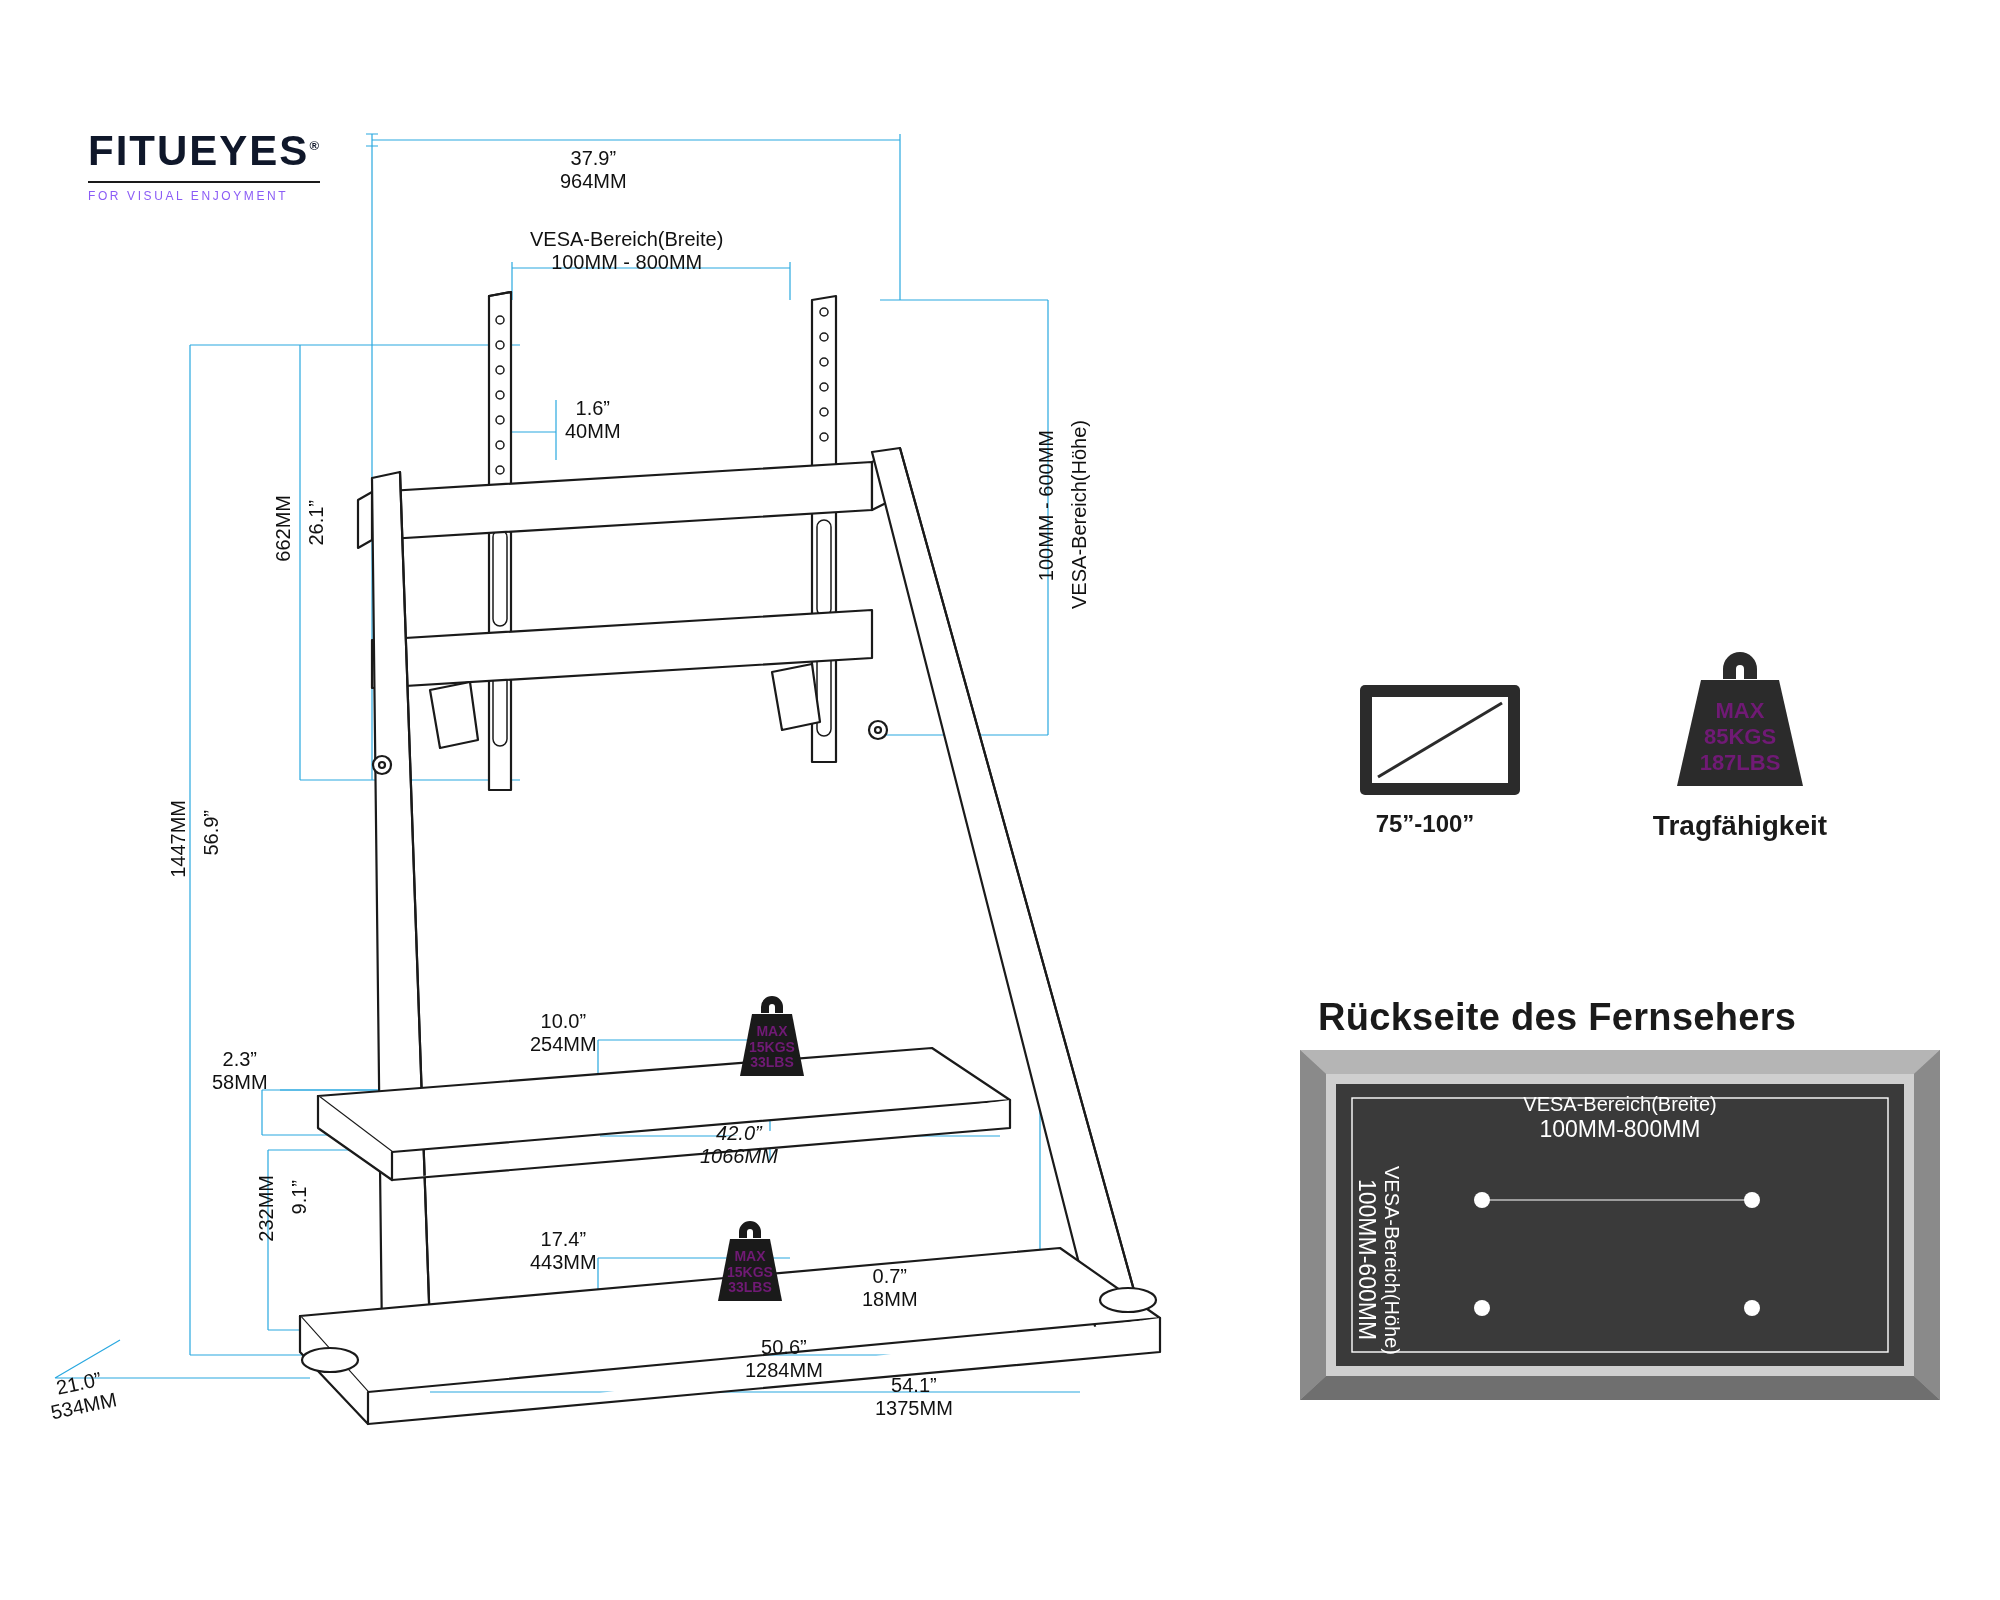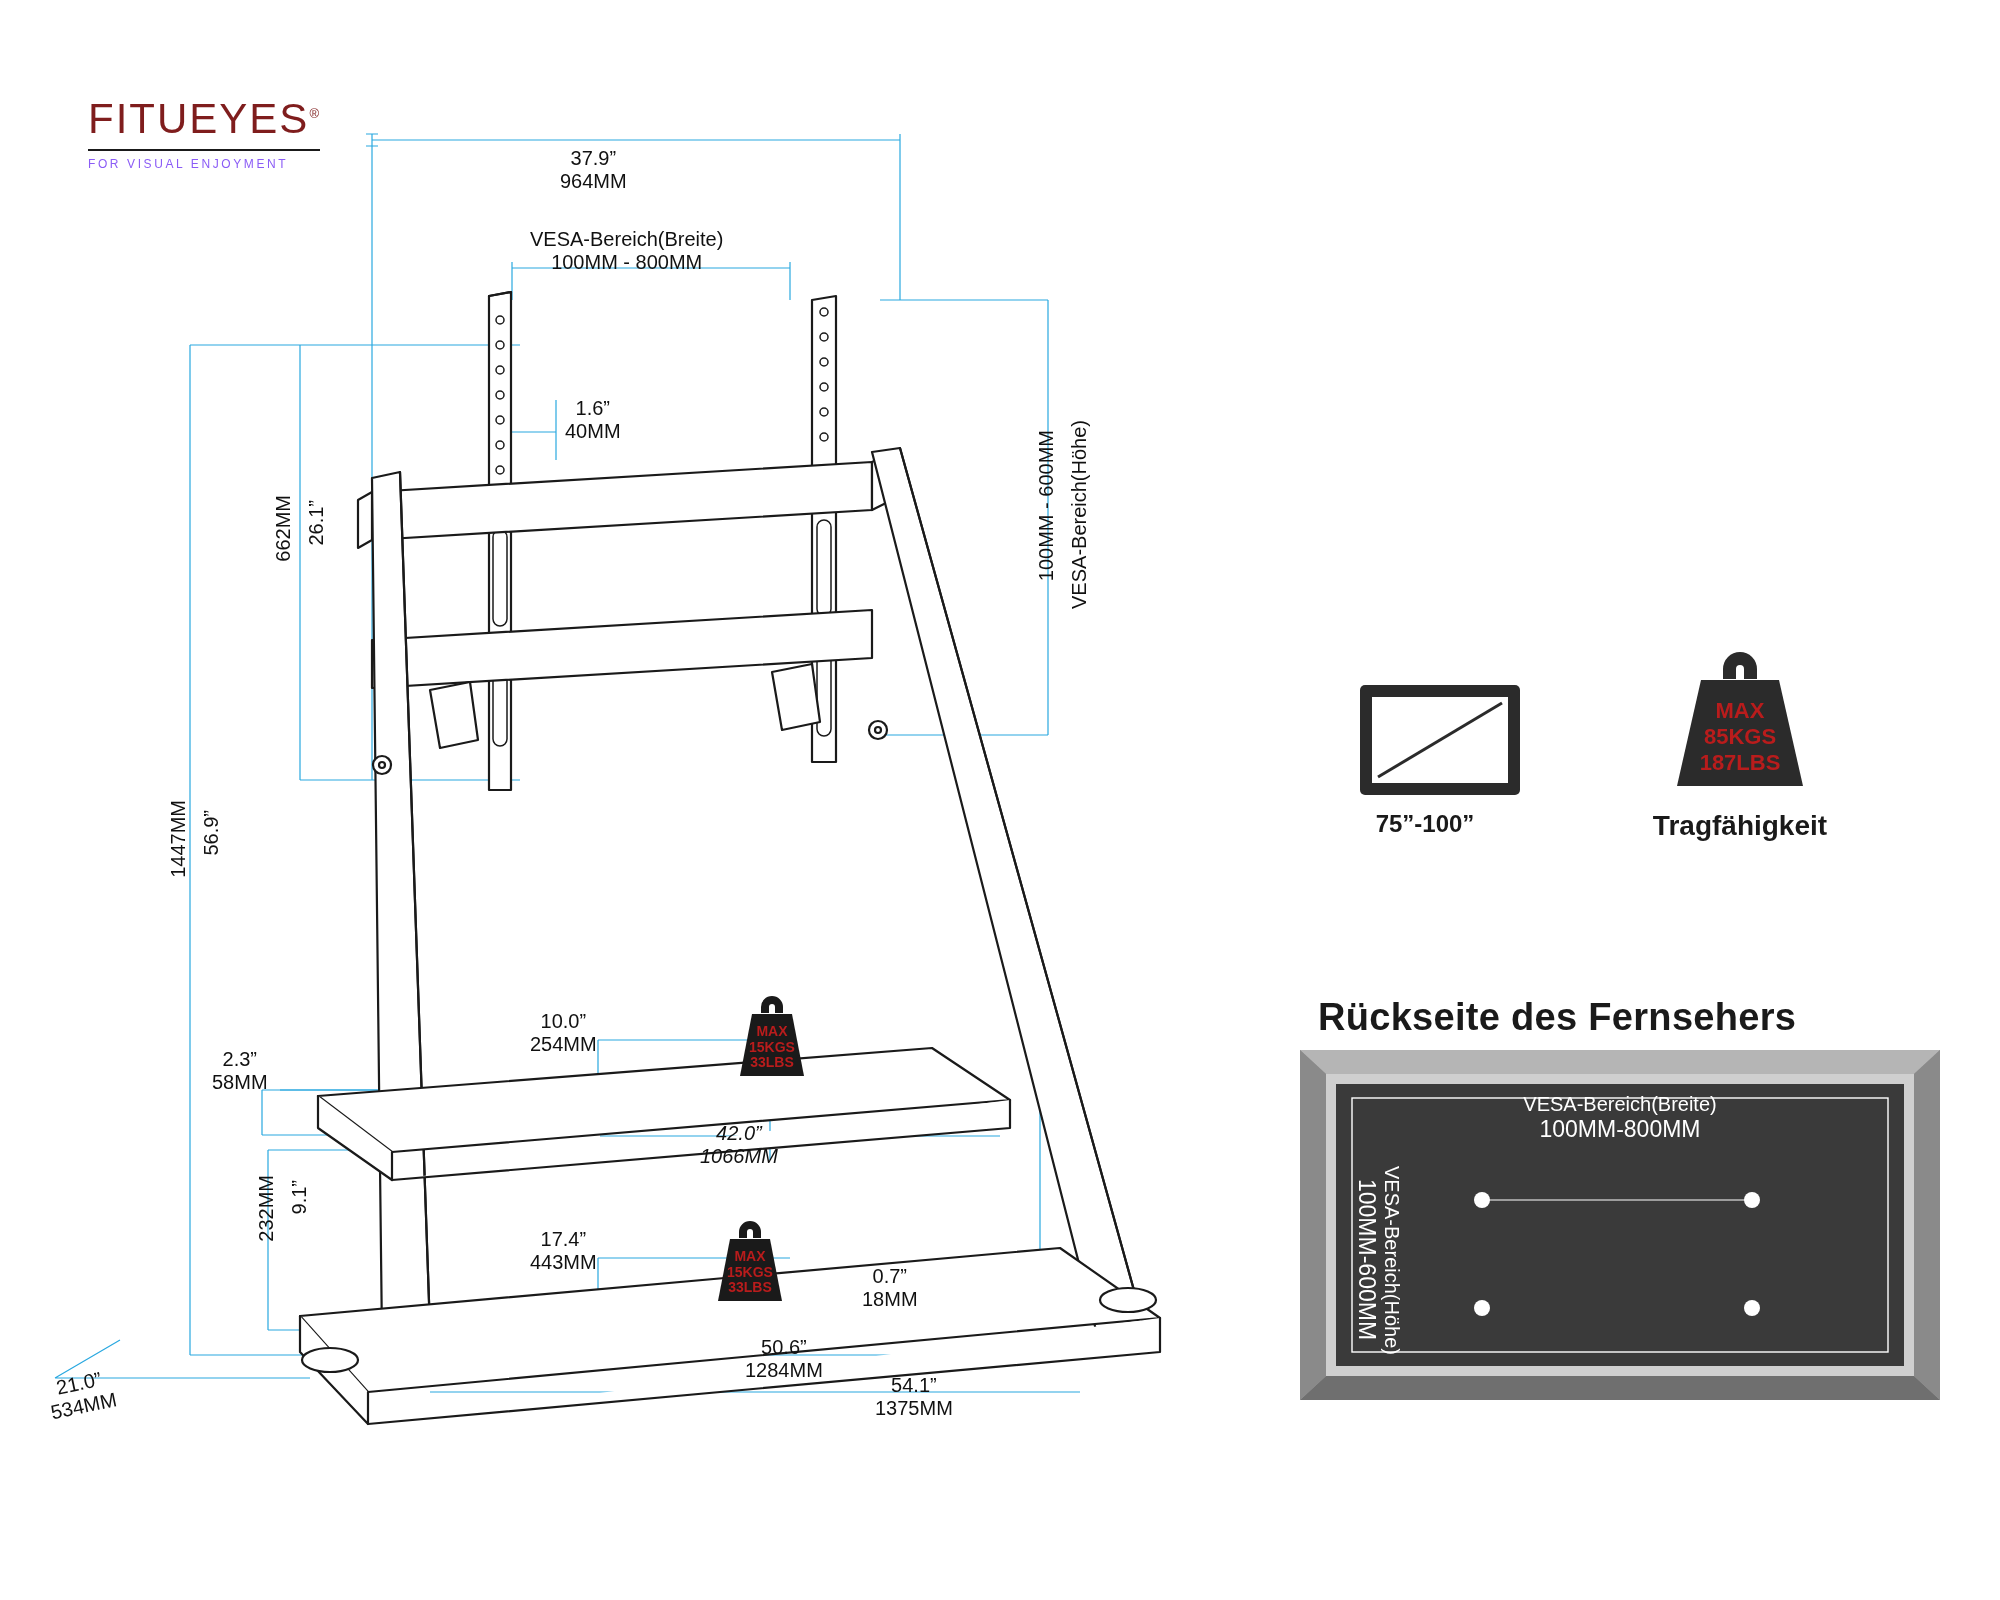--- a/index.html
+++ b/index.html
@@ -4,32 +4,32 @@
 <style>
   html,body{margin:0;padding:0;background:#ffffff;}
   body{width:2000px;height:1600px;position:relative;overflow:hidden;
        font-family:"Liberation Sans", sans-serif;color:#1a1a1a;}
   .abs{position:absolute;}
   .dim{color:#111;font-size:20px;line-height:1.15;text-align:center;white-space:nowrap;}
   .vert{writing-mode:vertical-rl;transform:rotate(180deg);}
   .vert2{writing-mode:vertical-rl;}
   
   #logo{left:88px;top:95px;}
-  #logo .brand{font-size:42px;font-weight:normal;letter-spacing:2px;color:#7f1d1d;
-               font-family:"Liberation Sans", sans-serif;}
+  #logo .brand{font-size:42px;font-weight:bold;letter-spacing:2px;color:#0f172a;
+               font-family:"Liberation Sans", sans-serif;margin-top:32px;}
   #logo .brand sup{font-size:13px;vertical-align:super;}
   #logo .tag{font-size:12px;letter-spacing:2.6px;color:#8b5cf6;margin-top:5px;}
   #logo .rule{height:2px;background:#1a1a1a;width:232px;margin:6px 0 6px 0;}
   
   svg{position:absolute;left:0;top:0;overflow:visible;}
   .dl{stroke:#29a8e0;stroke-width:1.2;fill:none;}
   .ink{stroke:#1a1a1a;stroke-width:2.2;fill:none;stroke-linejoin:round;stroke-linecap:round;}
   .ink-thin{stroke:#1a1a1a;stroke-width:1.5;fill:none;}
   
-  .wtag{position:absolute;text-align:center;color:#b91c1c;font-size:14px;line-height:1.12;
+  .wtag{position:absolute;text-align:center;color:#701a75;font-size:14px;line-height:1.12;
         font-weight:bold;}
   
   #tvsize{left:1360px;top:685px;}
   #cap-tv{left:1330px;top:810px;width:190px;text-align:center;font-size:24px;font-weight:bold;}
   #cap-load{left:1630px;top:810px;width:220px;text-align:center;font-size:28px;font-weight:bold;}
   #rueck-title{left:1318px;top:996px;font-size:38px;font-weight:bold;letter-spacing:0.3px;}
   #tvback{left:1300px;top:1050px;}
   .tvlab{position:absolute;text-align:center;color:#fff;font-size:20px;line-height:1.2;}
 </style>
 </head>

